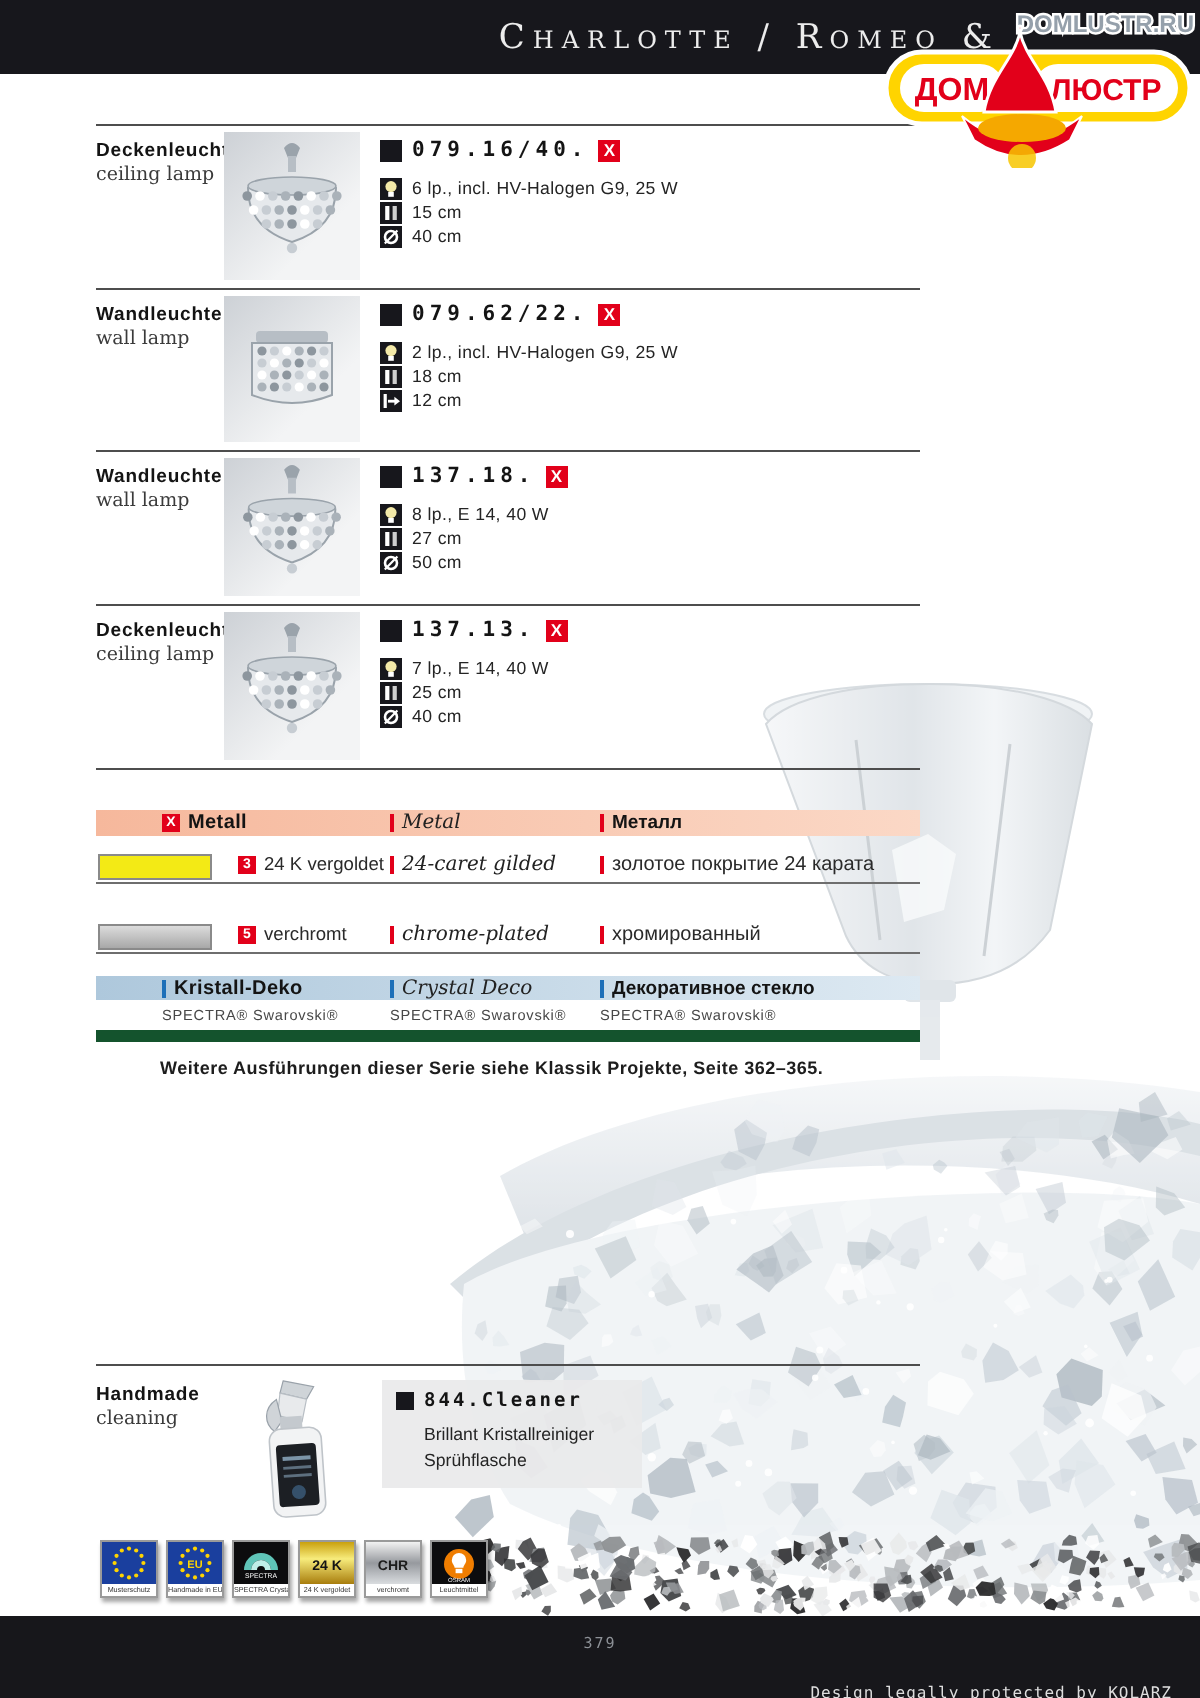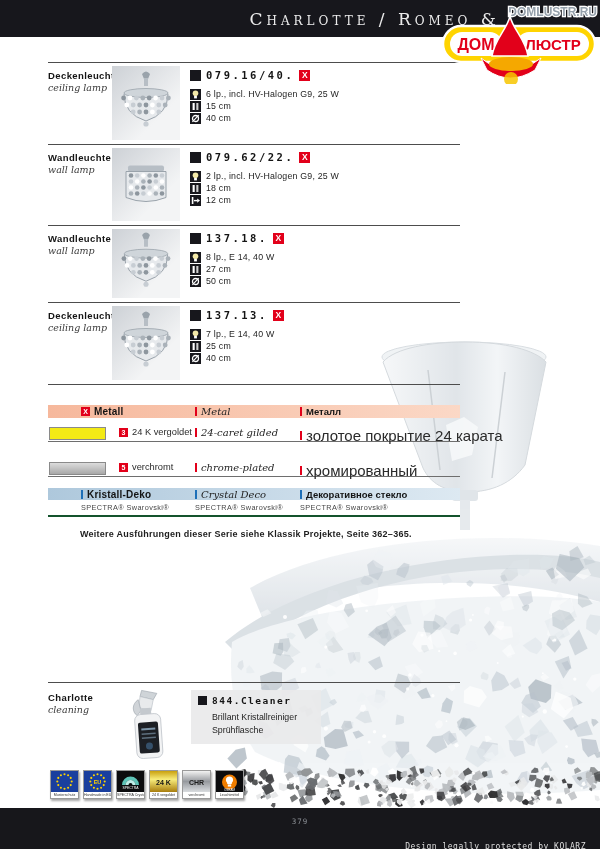--- a/index.html
+++ b/index.html
@@ -14,21 +14,21 @@
   #logo{position:absolute;left:441px;top:2px;width:158px;height:82px;z-index:6;}
   
   #bgart{position:absolute;left:0;top:0;width:600px;height:849px;z-index:0;pointer-events:none;}
   
   #products{position:absolute;left:48px;top:62px;width:412px;z-index:2;}
   .product-row{position:relative;border-top:1px solid #4d4d4d;}
   .product-row.h1{height:81px}.product-row.h2{height:80px}.product-row.h3{height:76px}.product-row.h4{height:81px}
   #products{border-bottom:1px solid #4d4d4d;}
   .ptype{position:absolute;left:0;top:7px;width:64px;}
   .ptype .de{font-size:9.5px;font-weight:bold;color:#141414;letter-spacing:.4px;}
-  .ptype .en{font-family:"DejaVu Serif",serif;font-style:italic;font-size:9.5px;color:#3a3a3a;margin-top:1px;}
+  .ptype .en{font-family:"DejaVu Serif",serif;font-size:9.5px;color:#3a3a3a;margin-top:1px;}
   .pthumb{position:absolute;left:64px;top:3px;width:68px;background:linear-gradient(135deg,#cdd1d6,#f3f4f5 70%);}
   .h1 .pthumb,.h4 .pthumb{height:74px}.h2 .pthumb{height:73px}.h3 .pthumb{height:69px}
   .pdetails{position:absolute;left:142px;top:6px;width:268px;}
   .codeline{display:flex;align-items:center;gap:5px;margin-bottom:8px;}
   .code{font-family:"DejaVu Sans Mono",monospace;font-weight:bold;font-size:10.5px;
         letter-spacing:2.5px;color:#141414;white-space:nowrap;}
   .xbox{display:inline-flex;align-items:center;justify-content:center;width:11px;height:11px;
         background:#e2001a;color:#fff;font-weight:bold;font-size:8.5px;font-family:"Liberation Sans",sans-serif;}
   .specrow{display:flex;align-items:flex-start;gap:5px;margin-bottom:2px;height:10px;}
   .spectext{font-size:8.8px;color:#242424;letter-spacing:.2px;white-space:nowrap;}
@@ -37,33 +37,33 @@
   .tbl{position:absolute;left:48px;width:412px;z-index:2;}
   #metal{top:405px;height:76px;text-align:center;}
   .hdrbar{position:absolute;left:0;top:0;width:412px;height:13px;display:flex;align-items:center;}
   .pinkbar{background:linear-gradient(to right,#f6b89c,#fbd8c6);}
   .bluebar{background:linear-gradient(to right,#aec8dc,#dde9f2);}
   .hcell{position:absolute;display:flex;align-items:center;gap:4px;}
   .c1{left:33px}.c2{left:147px}.c3{left:252px}
   .bold-cell{font-size:10px;font-weight:bold;color:#141414;letter-spacing:.2px;white-space:nowrap;}
   .ital-cell{font-family:"DejaVu Serif",serif;font-style:italic;font-size:10px;color:#222;white-space:nowrap;}
   .ru-cell{font-size:9.5px;font-weight:bold;color:#141414;white-space:nowrap;}
-  .ru-thin{font-size:15px;font-weight:normal;color:#2a2a2a;white-space:nowrap;}
+  .ru-thin{font-size:10px;font-weight:normal;color:#2a2a2a;white-space:nowrap;}
   .de-thin{font-size:9.3px;color:#2a2a2a;white-space:nowrap;}
   .vbar{width:2px;height:9px;flex:0 0 2px;}
   .vred{background:#e2001a}.vblue{background:#1d6fb8}
   .xbox9{display:inline-flex;align-items:center;justify-content:center;width:9px;height:9px;flex:0 0 9px;
          background:#e2001a;color:#fff;font-weight:bold;font-size:7px;}
   .mrow{position:absolute;left:0;width:412px;height:15px;border-bottom:1px solid #6e6e6e;}
   .swatch{position:absolute;left:1px;top:1px;width:55px;height:11px;border:1px solid #8a8a8a;}
   .mrow .cell1{position:absolute;left:71px;top:1px;display:flex;align-items:center;gap:4px;}
   .mrow .cell2{position:absolute;left:147px;top:1px;display:flex;align-items:center;gap:4px;}
   .mrow .cell3{position:absolute;left:252px;top:1px;display:flex;align-items:center;gap:4px;}
   #kristall{top:488px;height:27px;}
-  .spectrarow{position:absolute;top:14px;left:0;width:412px;height:13px;border-bottom:2px solid #14532d;}
+  .spectrarow{position:absolute;top:14px;left:0;width:412px;height:13px;border-bottom:6px solid #14532d;}
   .spectra{position:absolute;top:1px;font-size:7.3px;letter-spacing:.4px;color:#474747;white-space:nowrap;}
   .s1{left:33px}.s2{left:147px}.s3{left:252px}
   
   #note{position:absolute;left:80px;top:529px;font-size:9px;font-weight:bold;color:#1d1d1d;
         letter-spacing:.25px;z-index:2;white-space:nowrap;}
   
   #cleaning{position:absolute;left:48px;top:682px;width:412px;border-top:1px solid #4d4d4d;z-index:2;}
   #cleaning .ptype{top:9px;}
   #bottle{position:absolute;left:76px;top:5px;width:50px;height:74px;}
   .cleanbox{position:absolute;top:7px;background:rgba(233,233,235,.93);padding:5px 7px 7px 7px;}
@@ -910,21 +910,21 @@
       <span class="spectra s1">SPECTRA® Swarovski®</span>
       <span class="spectra s2">SPECTRA® Swarovski®</span>
       <span class="spectra s3">SPECTRA® Swarovski®</span>
     </div>
   </div>
 
   <div id="note">Weitere Ausführungen dieser Serie siehe Klassik Projekte, Seite 362–365.</div>
 
   <div id="cleaning" style="height:100px">
     <div class="ptype">
-      <div class="de">Charlotte</div>
+      <div class="de">Handmade</div>
       <div class="en">cleaning</div>
     </div>
     <svg id="bottle" viewBox="0 0 50 74" xmlns="http://www.w3.org/2000/svg">
       <g transform="rotate(-4 25 37)">
         <polygon points="20,2 35,6 31,12 18,8" fill="#cfd4d8" stroke="#9aa2aa" stroke-width=".6"></polygon>
         <path d="M18,8 L31,12 L28,23 L16,19 Z" fill="#e8eaec" stroke="#b8bec4" stroke-width=".6"></path>
         <path d="M16,11 C9,15 9,23 14,27 L18,22 Z" fill="#d0d4d8" stroke="#9aa2aa" stroke-width=".6"></path>
         <rect x="17" y="20" width="11" height="7" fill="#c4c9ce"></rect>
         <rect x="11" y="26" width="26" height="44" rx="6" fill="#f2f3f4" stroke="#bfc4c9" stroke-width=".8"></rect>
         <rect x="14" y="34" width="20" height="31" rx="2" fill="#1c1f24"></rect>

